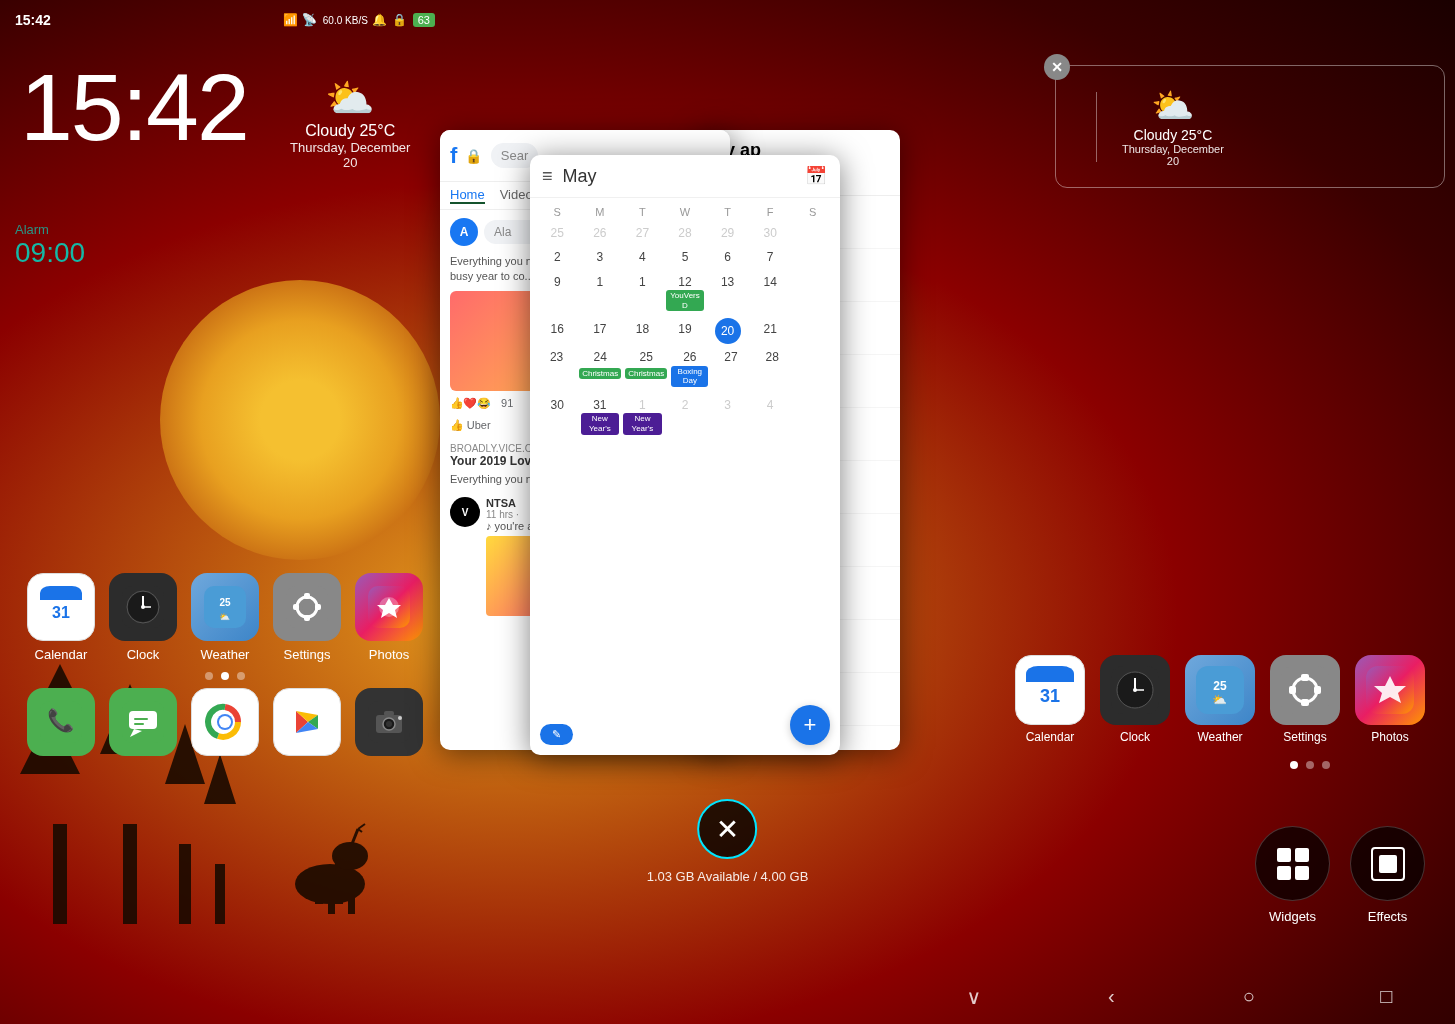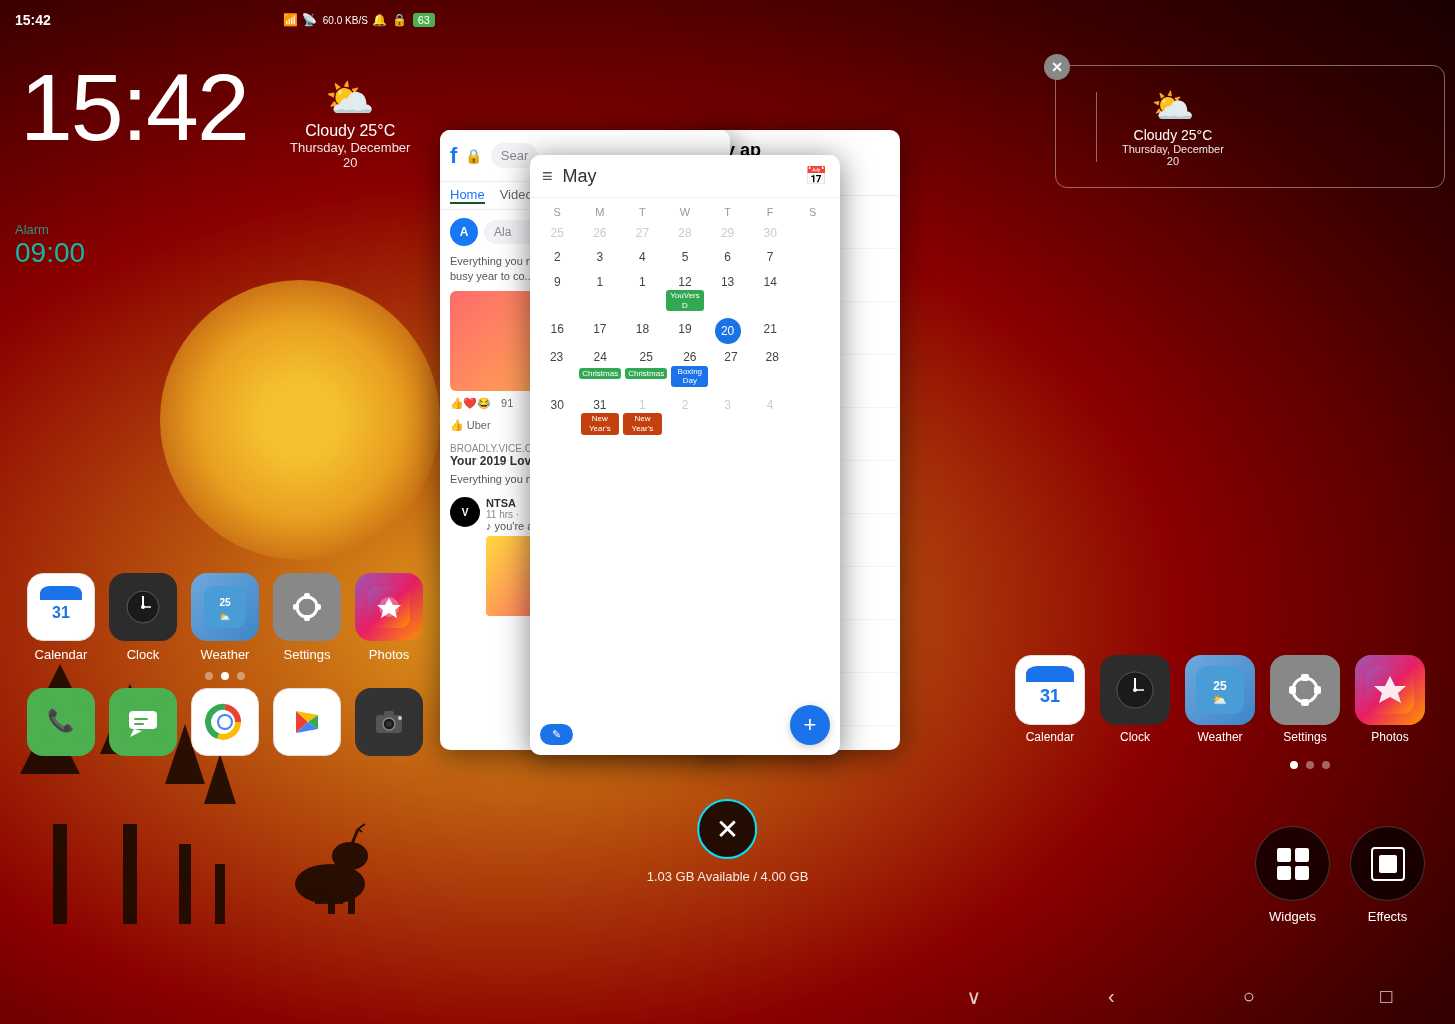--- a/index.html
+++ b/index.html
@@ -423,21 +423,21 @@
       display: inline-block;
       font-size: 8px;
       padding: 1px 3px;
       border-radius: 3px;
       color: white;
       margin: 1px 0;
     }
 
     .event-green { background: #33a852; }
     .event-blue { background: #1a73e8; }
-    .event-red { background: #c2410c; }
+    .event-red { background: #4c1d95; }
 
     .cal-footer {
       position: absolute;
       bottom: 10px;
       right: 10px;
     }
 
     .fab-btn {
       width: 40px;
       height: 40px;

